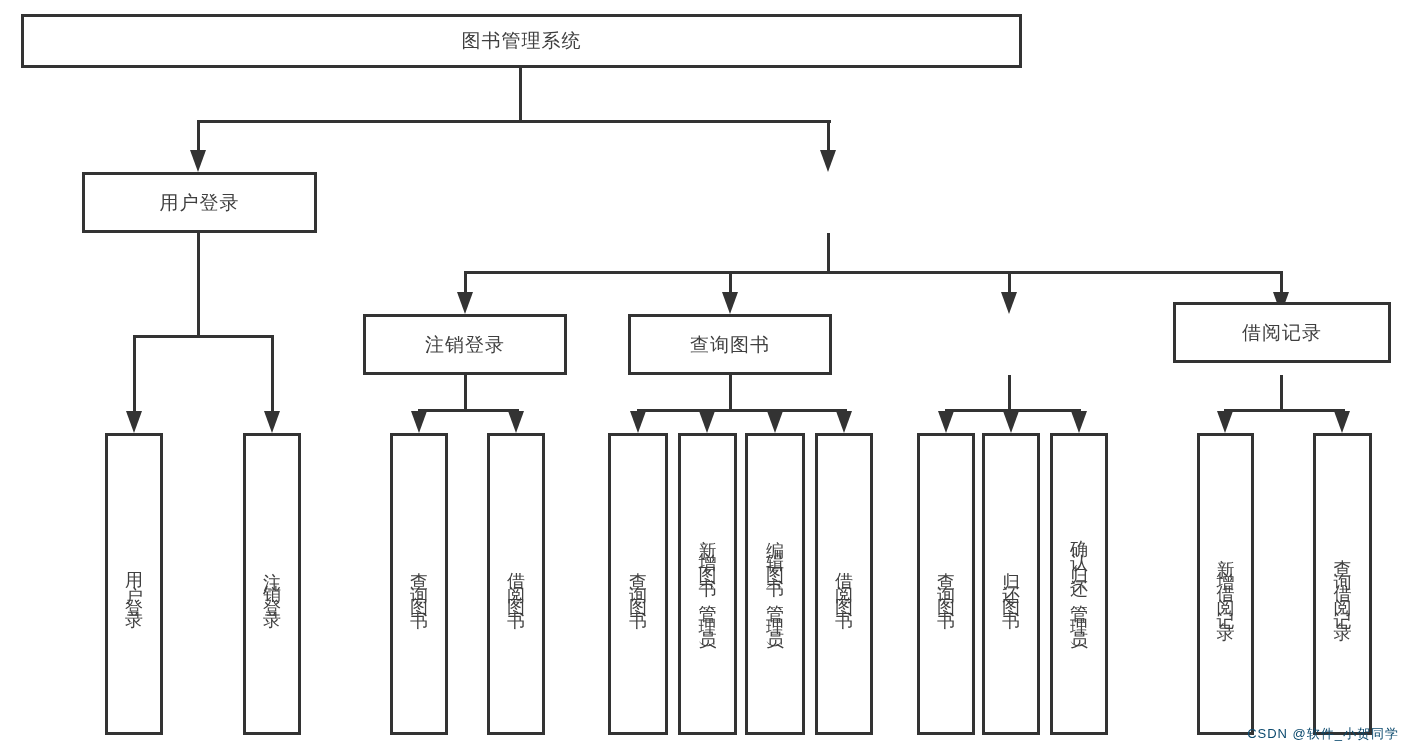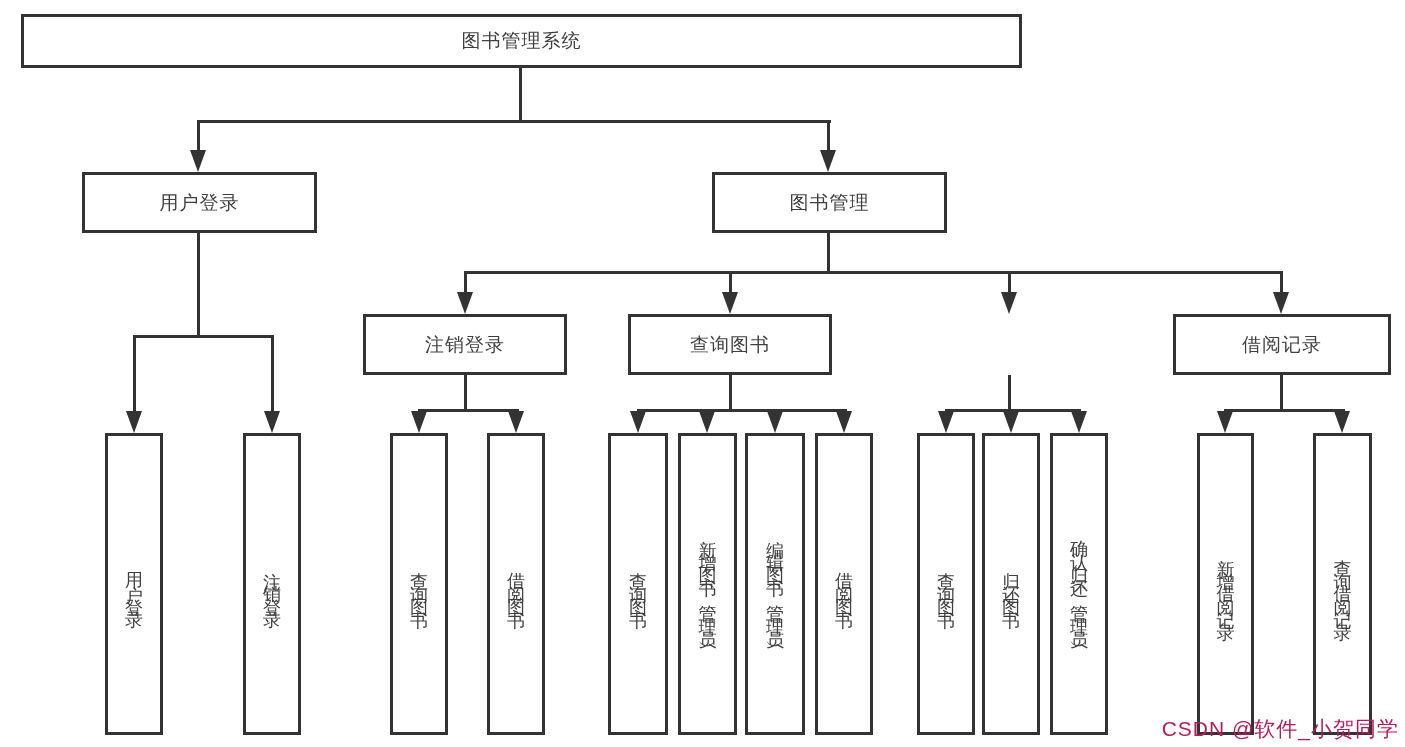--- a/index.html
+++ b/index.html
@@ -19,21 +19,21 @@
   }
   .line{position:absolute;background:#333;}
   .hline{height:3px;}
   .vline{width:3px;}
   .arrow{
     position:absolute;width:0;height:0;
     border-left:8px solid transparent;border-right:8px solid transparent;
     border-top:22px solid #333;
   }
   .watermark{
-    position:absolute;right:6px;bottom:4px;font-size:21px;color:#be185d;
+    position:absolute;right:6px;bottom:4px;font-size:13px;color:#0c4a6e;
     letter-spacing:1px;
   }
 </style>
 </head>
 <body>
 
 <div class="canvas">
 
   <div class="box h" style="left:21px;top:14px;width:1001px;height:54px">
     <span>图书管理系统</span>
@@ -41,23 +41,20 @@
 
   <div class="line vline" style="left:519px;top:68px;height:55px"></div>
   <div class="line hline" style="left:197px;top:120px;width:634px"></div>
   <div class="line vline" style="left:197px;top:120px;height:32px"></div>
   <div class="arrow" style="left:190px;top:150px"></div>
   <div class="line vline" style="left:827px;top:120px;height:32px"></div>
   <div class="arrow" style="left:820px;top:150px"></div>
 
   <div class="box h" style="left:82px;top:172px;width:235px;height:61px">
     <span>用户登录</span>
-  </div>
-  <div class="box h" style="left:712px;top:172px;width:235px;height:61px">
-    <span>图书管理</span>
   </div>
 
   <div class="line vline" style="left:197px;top:233px;height:105px"></div>
   <div class="line hline" style="left:133px;top:335px;width:141px"></div>
   <div class="line vline" style="left:133px;top:335px;height:78px"></div>
   <div class="arrow" style="left:126px;top:411px"></div>
   <div class="line vline" style="left:271px;top:335px;height:78px"></div>
   <div class="arrow" style="left:264px;top:411px"></div>
 
   <div class="line vline" style="left:827px;top:233px;height:41px"></div>
@@ -70,21 +67,21 @@
   <div class="arrow" style="left:1001px;top:292px"></div>
   <div class="line vline" style="left:1280px;top:271px;height:23px"></div>
   <div class="arrow" style="left:1273px;top:292px"></div>
 
   <div class="box h" style="left:363px;top:314px;width:204px;height:61px">
     <span>注销登录</span>
   </div>
   <div class="box h" style="left:628px;top:314px;width:204px;height:61px">
     <span>查询图书</span>
   </div>
-  <div class="box h" style="left:1173px;top:314px;width:218px;height:61px">
+  <div class="box h" style="left:1173px;top:302px;width:218px;height:61px">
     <span>借阅记录</span>
   </div>
 
   <div class="line vline" style="left:464px;top:375px;height:37px"></div>
   <div class="line hline" style="left:418px;top:409px;width:101px"></div>
   <div class="arrow" style="left:411px;top:411px"></div>
   <div class="arrow" style="left:508px;top:411px"></div>
 
   <div class="line vline" style="left:729px;top:375px;height:37px"></div>
   <div class="line hline" style="left:637px;top:409px;width:210px"></div>

